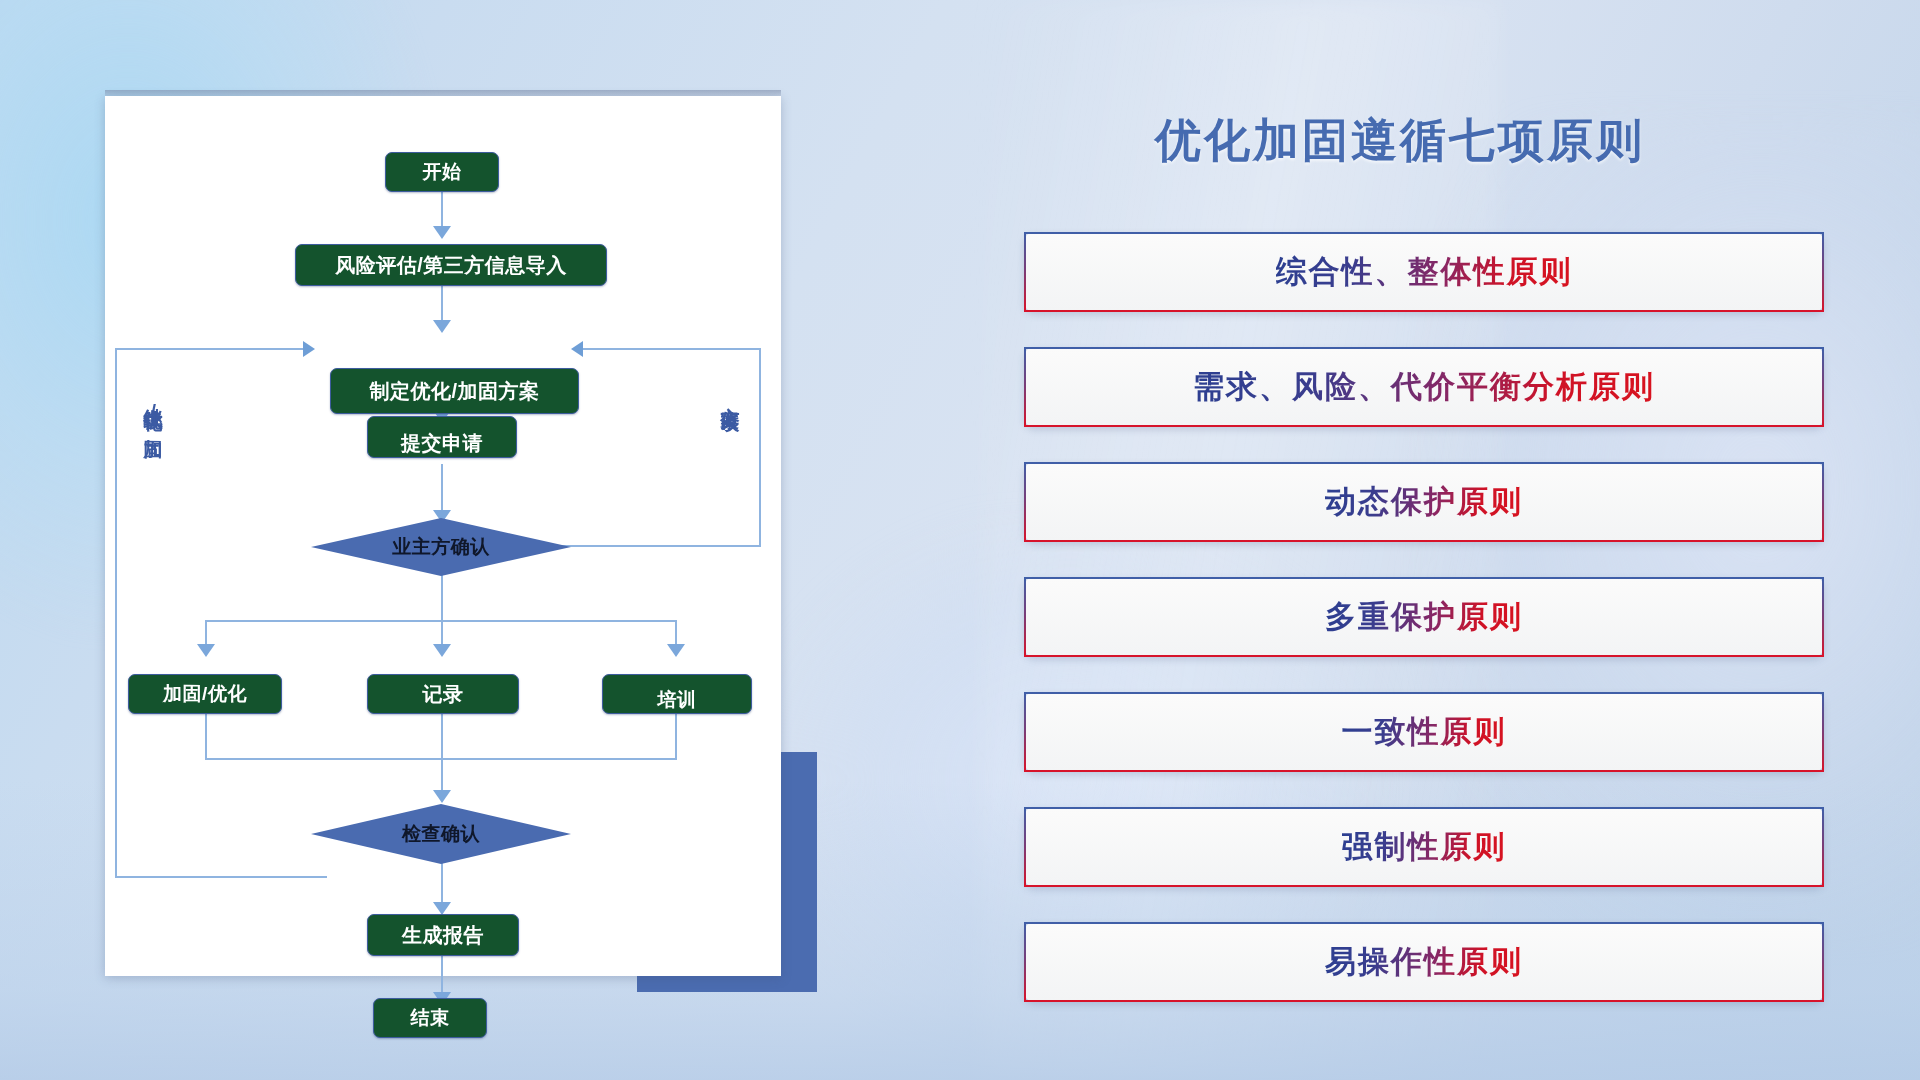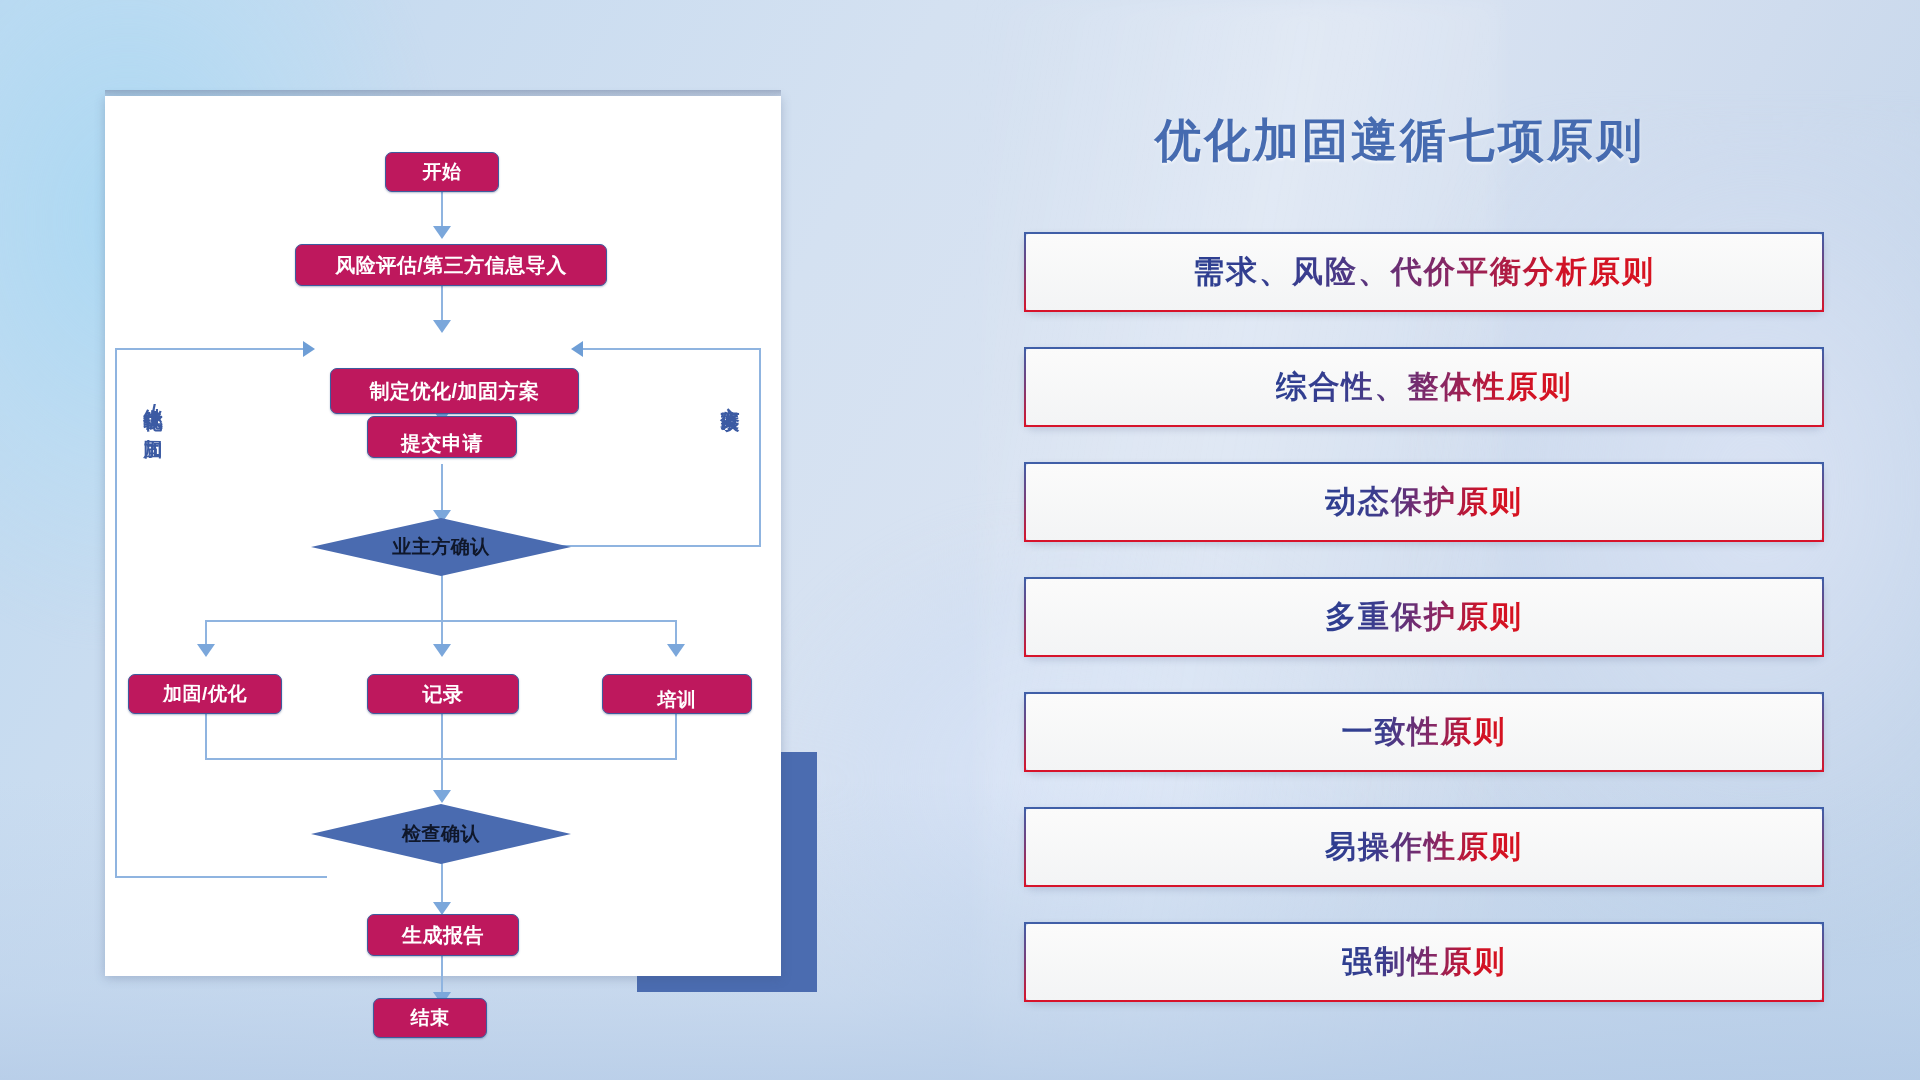--- a/index.html
+++ b/index.html
@@ -30,21 +30,21 @@
   
   #accent-bar{position:absolute;left:637px;top:752px;width:180px;height:240px;
     background:#4b6cb0;}
   #accent-bar2{position:absolute;left:637px;top:930px;width:180px;height:62px;background:#4b6cb0;}
   #chart-card{position:absolute;left:105px;top:96px;width:676px;height:880px;
     background:#ffffff;box-shadow:0 2px 10px rgba(60,80,120,.28);}
   #chart-card-top{position:absolute;left:105px;top:90px;width:676px;height:8px;
     background:linear-gradient(180deg,rgba(120,135,165,.55),rgba(150,165,190,.12));}
   
   .box{
-    position:absolute;background:#be185d;border:1px solid #3d5c9e;border-radius:7px;
+    position:absolute;background:#14532d;border:1px solid #3d5c9e;border-radius:7px;
     color:#ffffff;display:flex;align-items:center;justify-content:center;
     font-weight:bold;letter-spacing:.5px;
     box-shadow:0 1px 2px rgba(40,60,110,.35);
     white-space:nowrap;
   }
   
   .diamond{position:absolute;}
   .diamond svg{display:block;}
   .diamond span{position:absolute;inset:0;display:flex;align-items:center;justify-content:center;
     color:#0f172a;font-weight:bold;font-size:19px;letter-spacing:.5px;}
@@ -197,33 +197,33 @@
   <div class="vlabel" style="left:38px;top:296px;height:180px;">继续优化/加固</div>
 
   <div class="vlabel" style="left:615px;top:296px;height:128px;">方案修改</div>
 
 </div>
 
 <div id="panel-title">优化加固遵循七项原则</div>
 
 <div id="cards">
   <div class="pcard">
+    <span class="ptext">综合性、整体性原则</span>
+  </div>
+  <div class="pcard">
     <span class="ptext">需求、风险、代价平衡分析原则</span>
   </div>
   <div class="pcard">
-    <span class="ptext">综合性、整体性原则</span>
-  </div>
-  <div class="pcard">
     <span class="ptext">动态保护原则</span>
   </div>
   <div class="pcard">
     <span class="ptext">多重保护原则</span>
   </div>
   <div class="pcard">
     <span class="ptext">一致性原则</span>
   </div>
   <div class="pcard">
+    <span class="ptext">强制性原则</span>
+  </div>
+  <div class="pcard">
     <span class="ptext">易操作性原则</span>
   </div>
-  <div class="pcard">
-    <span class="ptext">强制性原则</span>
-  </div>
 </div>
 
 </body></html>

